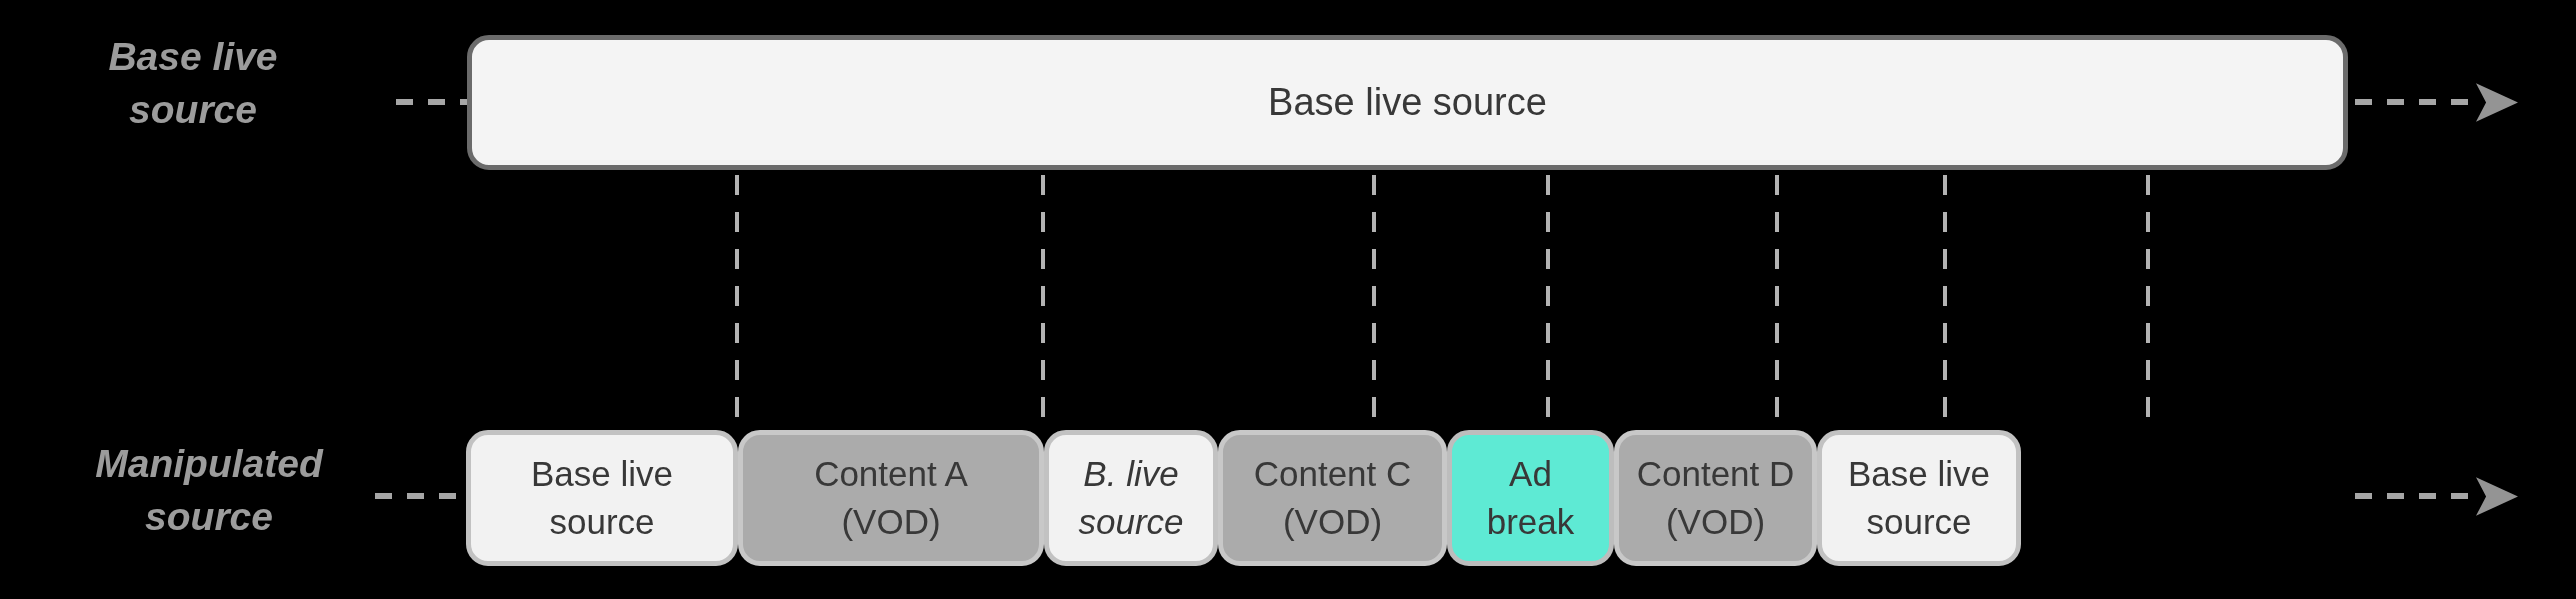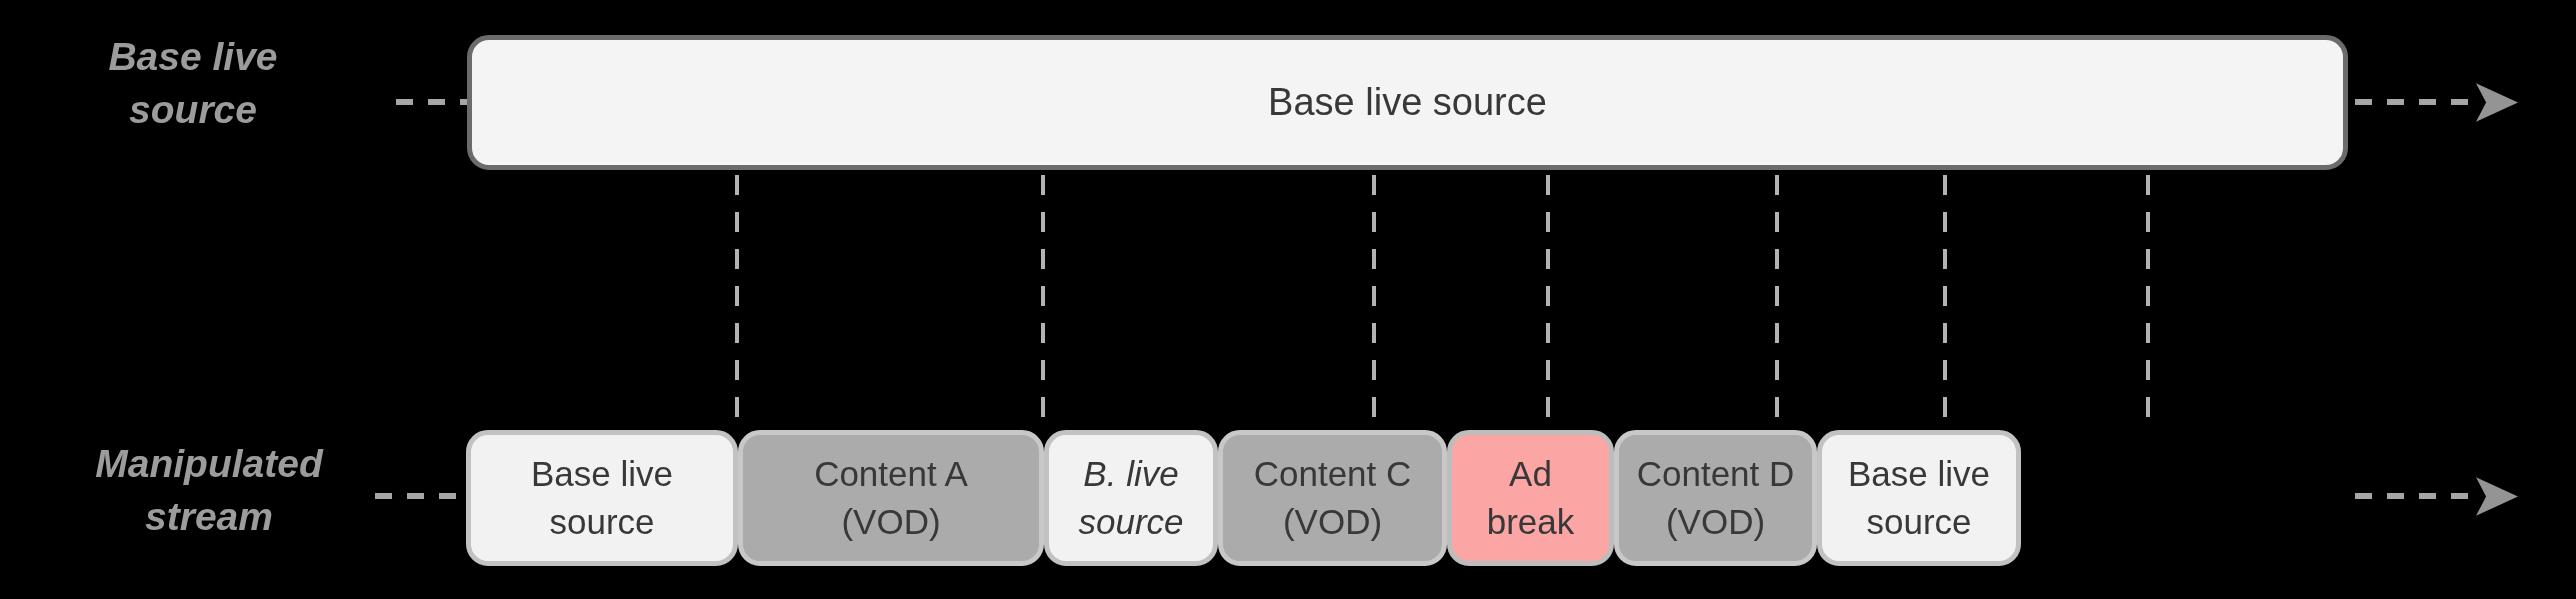--- a/index.html
+++ b/index.html
@@ -99,21 +99,21 @@
     justify-content: center;
     text-align: center;
     color: #383838;
     font-size: 35px;
     line-height: 1.38;
     white-space: pre-line;
     flex: none;
   }
   .segment.light { background: #f2f2f2; border-color: #c2c2c2; }
   .segment.vod   { background: #ababab; border-color: #c8c8c8; }
-  .segment.ad    { background: #fca5a5; border-color: #bdbdbd; }
+  .segment.ad    { background: #5eead4; border-color: #bdbdbd; }
 
   .w1 { width: 272px; }
   .w2 { width: 306px; }
   .w3 { width: 331px; }
   .w4 { width: 174px; font-style: italic; }
   .w5 { width: 229px; }
   .w6 { width: 167px; }
   .w7 { width: 203px; }
   .w8 { width: 204px; }
 </style>
@@ -138,21 +138,21 @@
 
   <div class="vline" style="left:735px"></div>
   <div class="vline" style="left:1041px"></div>
   <div class="vline" style="left:1372px"></div>
   <div class="vline" style="left:1546px"></div>
   <div class="vline" style="left:1775px"></div>
   <div class="vline" style="left:1943px"></div>
   <div class="vline" style="left:2146px"></div>
 
   <div class="row-label bottom">Manipulated
-stream</div>
+source</div>
 
   <div class="hdash connector-bottom"></div>
 
   <div class="segments">
     <div class="segment light w1">Base live
 source</div>
     <div class="segment vod w2">Content A
 (VOD)</div>
     <div class="segment light w4">B. live
 source</div>

